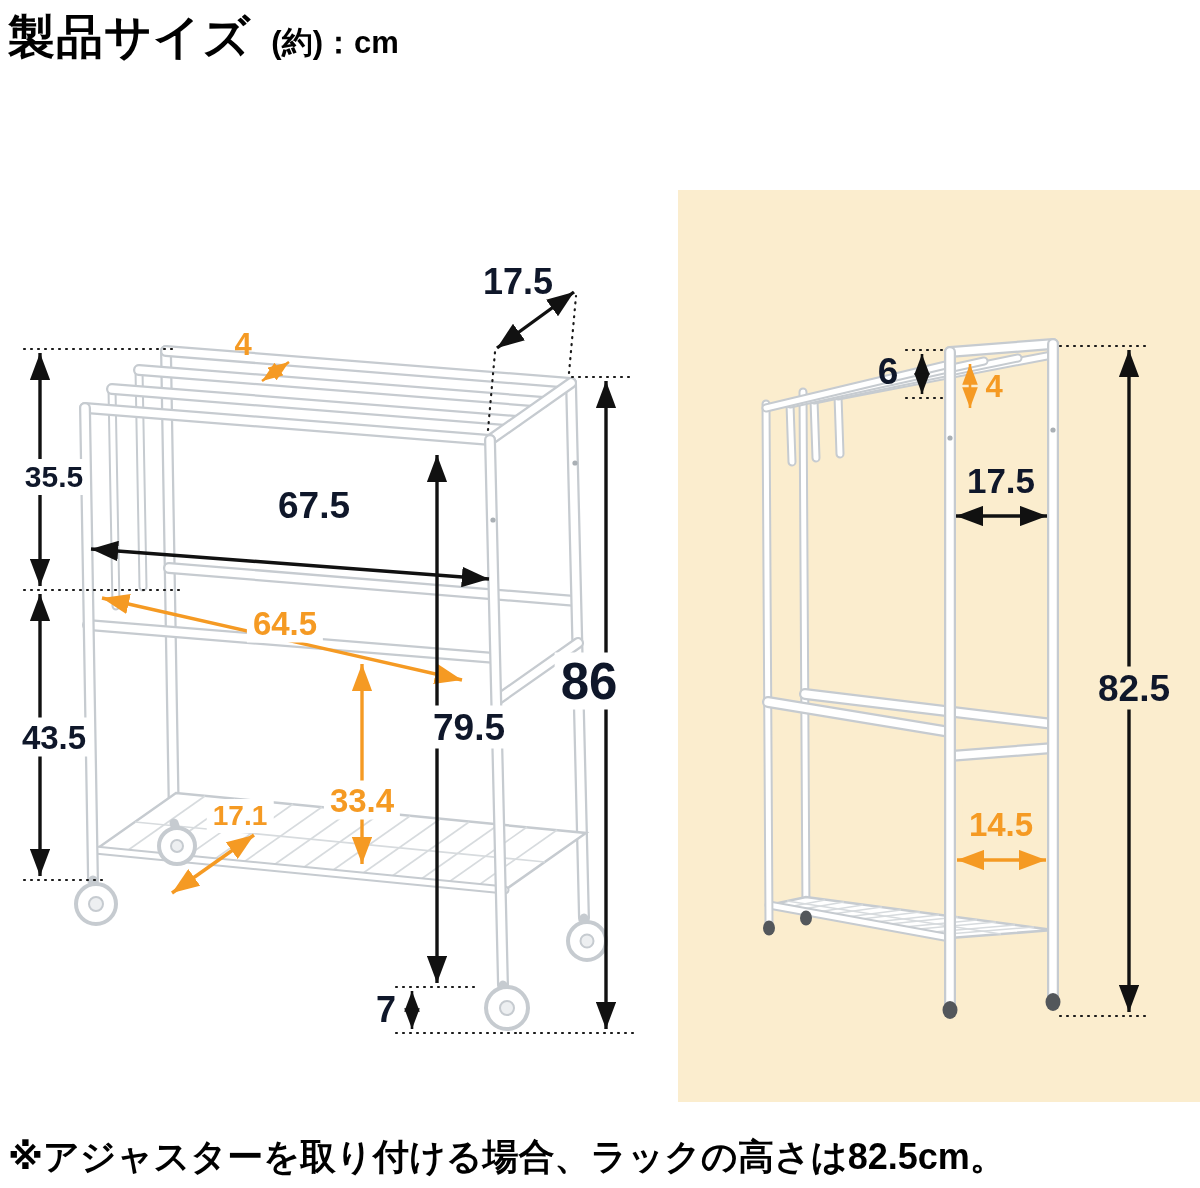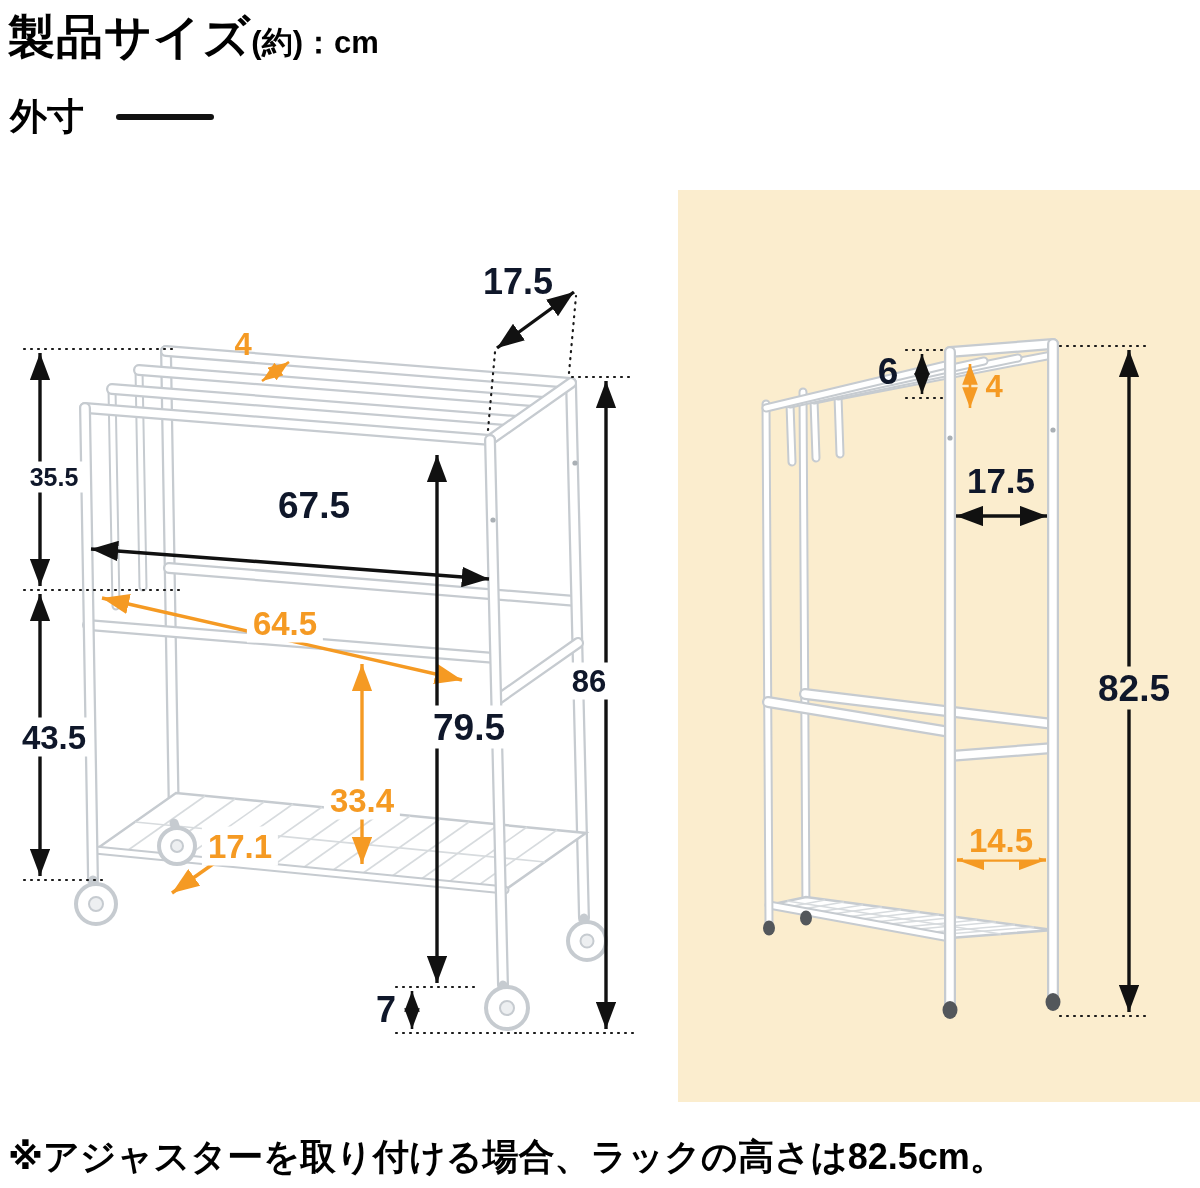--- a/index.html
+++ b/index.html
@@ -3,21 +3,21 @@
 <meta charset="utf-8">
 <style>
   :root { --outer:#111111; --inner:#F59A23; --panel:#FBEDCE; }
   * { margin:0; padding:0; box-sizing:border-box; }
   html,body { background:#ffffff; }
   body { width:1200px; height:1188px; font-family:"Liberation Sans","DejaVu Sans",sans-serif; }
   .page { position:relative; width:1200px; height:1188px; background:#fff; overflow:hidden; }
 
   .header { position:absolute; left:8px; top:6px; display:flex; align-items:baseline; color:#000; z-index:3; }
   .title { font-size:47px; font-weight:bold; letter-spacing:1px; }
-  .title-note { font-size:31px; font-weight:bold; margin-left:0; }
+  .title-note { font-size:31px; font-weight:bold; margin-left:20px; }
 
   .legend { position:absolute; left:10px; top:86px; z-index:3; }
   .legend-row { display:flex; align-items:center; height:62px; }
   .legend-label { font-size:37px; font-weight:bold; color:#000; width:92px; }
   .legend-line { width:98px; height:6px; border-radius:3px; margin-left:14px; }
   .legend-line.outer { background:var(--outer,#111); }
   .legend-line.inner { background:var(--inner,#F59A23); }
 
   svg.scene { position:absolute; left:0; top:0; z-index:1; }
 
@@ -51,24 +51,20 @@
 <body>
 
 <div class="page">
 
   <div class="header">
     <span class="title">製品サイズ</span>
     <span class="title-note">(約)：cm</span>
   </div>
 
   <div class="legend">
-    <div class="legend-row">
-      <span class="legend-label">外寸</span>
-      <span class="legend-line outer"></span>
-    </div>
   </div>
 
   <svg class="scene" width="1200" height="1188" viewBox="0 0 1200 1188">
     <defs>
       <marker id="mb" markerWidth="8" markerHeight="6" refX="8" refY="3" orient="auto-start-reverse">
         <path d="M0 0 L8 3 L0 6 Z" class="mk-b"></path>
       </marker>
       <marker id="mo" markerWidth="8" markerHeight="6" refX="8" refY="3" orient="auto-start-reverse">
         <path d="M0 0 L8 3 L0 6 Z" class="mk-o"></path>
       </marker>
@@ -334,31 +330,31 @@
       <line class="dots" x1="1060" y1="346" x2="1148" y2="346"></line>
       <line class="dots" x1="1060" y1="1016" x2="1148" y2="1016"></line>
       <line class="dim-b" x1="1129" y1="350" x2="1129" y2="1012" marker-start="url(#mb)" marker-end="url(#mb)"></line>
 
       <line class="dim-o" x1="957" y1="860" x2="1046" y2="860" marker-start="url(#mo)" marker-end="url(#mo)"></line>
     </g>
   </svg>
 
   <div class="dim" style="left:518px; top:282px; font-size:36px;">17.5</div>
   <div class="dim orange" style="left:243px; top:344px; font-size:31px;">4</div>
-  <div class="dim halo" style="left:54px; top:477px; font-size:25px;">35.5</div>
+  <div class="dim halo" style="left:54px; top:477px; font-size:30px;">35.5</div>
   <div class="dim" style="left:270px; top:505px; font-size:37px;margin-left:44px;">67.5</div>
   <div class="dim orange halo" style="left:285px; top:623px; font-size:33px;">64.5</div>
-  <div class="dim halo" style="left:589px; top:681px; font-size:31px;">86</div>
+  <div class="dim halo" style="left:589px; top:681px; font-size:51px;">86</div>
   <div class="dim halo" style="left:469px; top:727px; font-size:37px;">79.5</div>
   <div class="dim halo" style="left:54px; top:737px; font-size:33px;">43.5</div>
   <div class="dim orange halo" style="left:362px; top:800px; font-size:33px;">33.4</div>
-  <div class="dim orange halo" style="left:240px; top:846px; font-size:33px;">17.1</div>
+  <div class="dim orange halo" style="left:240px; top:816px; font-size:28px;">17.1</div>
   <div class="dim" style="left:386px; top:1010px; font-size:36px;">7</div>
 
   <div class="dim" style="left:888px; top:371px; font-size:37px;">6</div>
   <div class="dim orange" style="left:994px; top:386px; font-size:31px;">4</div>
   <div class="dim" style="left:1001px; top:480px; font-size:35px;">17.5</div>
   <div class="dim halo-panel" style="left:1134px; top:688px; font-size:37px;">82.5</div>
-  <div class="dim orange halo-panel" style="left:1001px; top:824px; font-size:33px;margin-top:16px;">14.5</div>
+  <div class="dim orange halo-panel" style="left:1001px; top:824px; font-size:33px;">14.5</div>
 
   <div class="footnote">※アジャスターを取り付ける場合、ラックの高さは82.5cm。</div>
 
 </div>
 
 </body></html>

